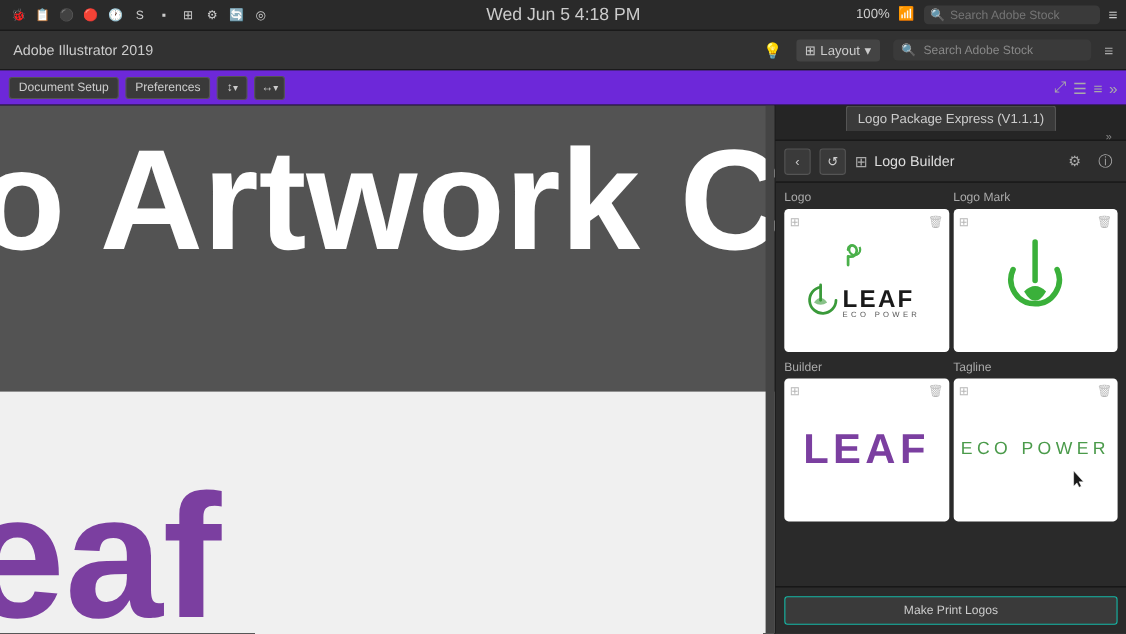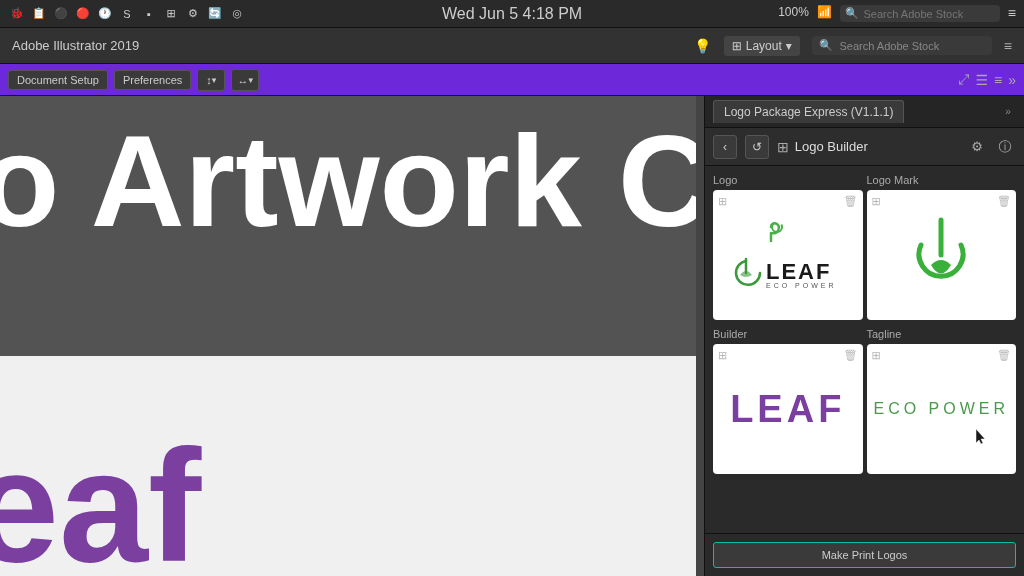--- a/index.html
+++ b/index.html
@@ -232,20 +232,21 @@
       display: flex;
       flex-direction: column;
     }
     .panel-tab-bar {
       height: 32px;
       background: #252525;
       display: flex;
       align-items: center;
       padding: 0 8px;
       border-bottom: 1px solid #111;
+      flex-direction: column;
     }
     .panel-tab {
       padding: 4px 10px;
       font-size: 12px;
       color: #ccc;
       background: #3a3a3a;
       border-radius: 3px 3px 0 0;
       border: 1px solid #555;
       border-bottom: none;
     }

